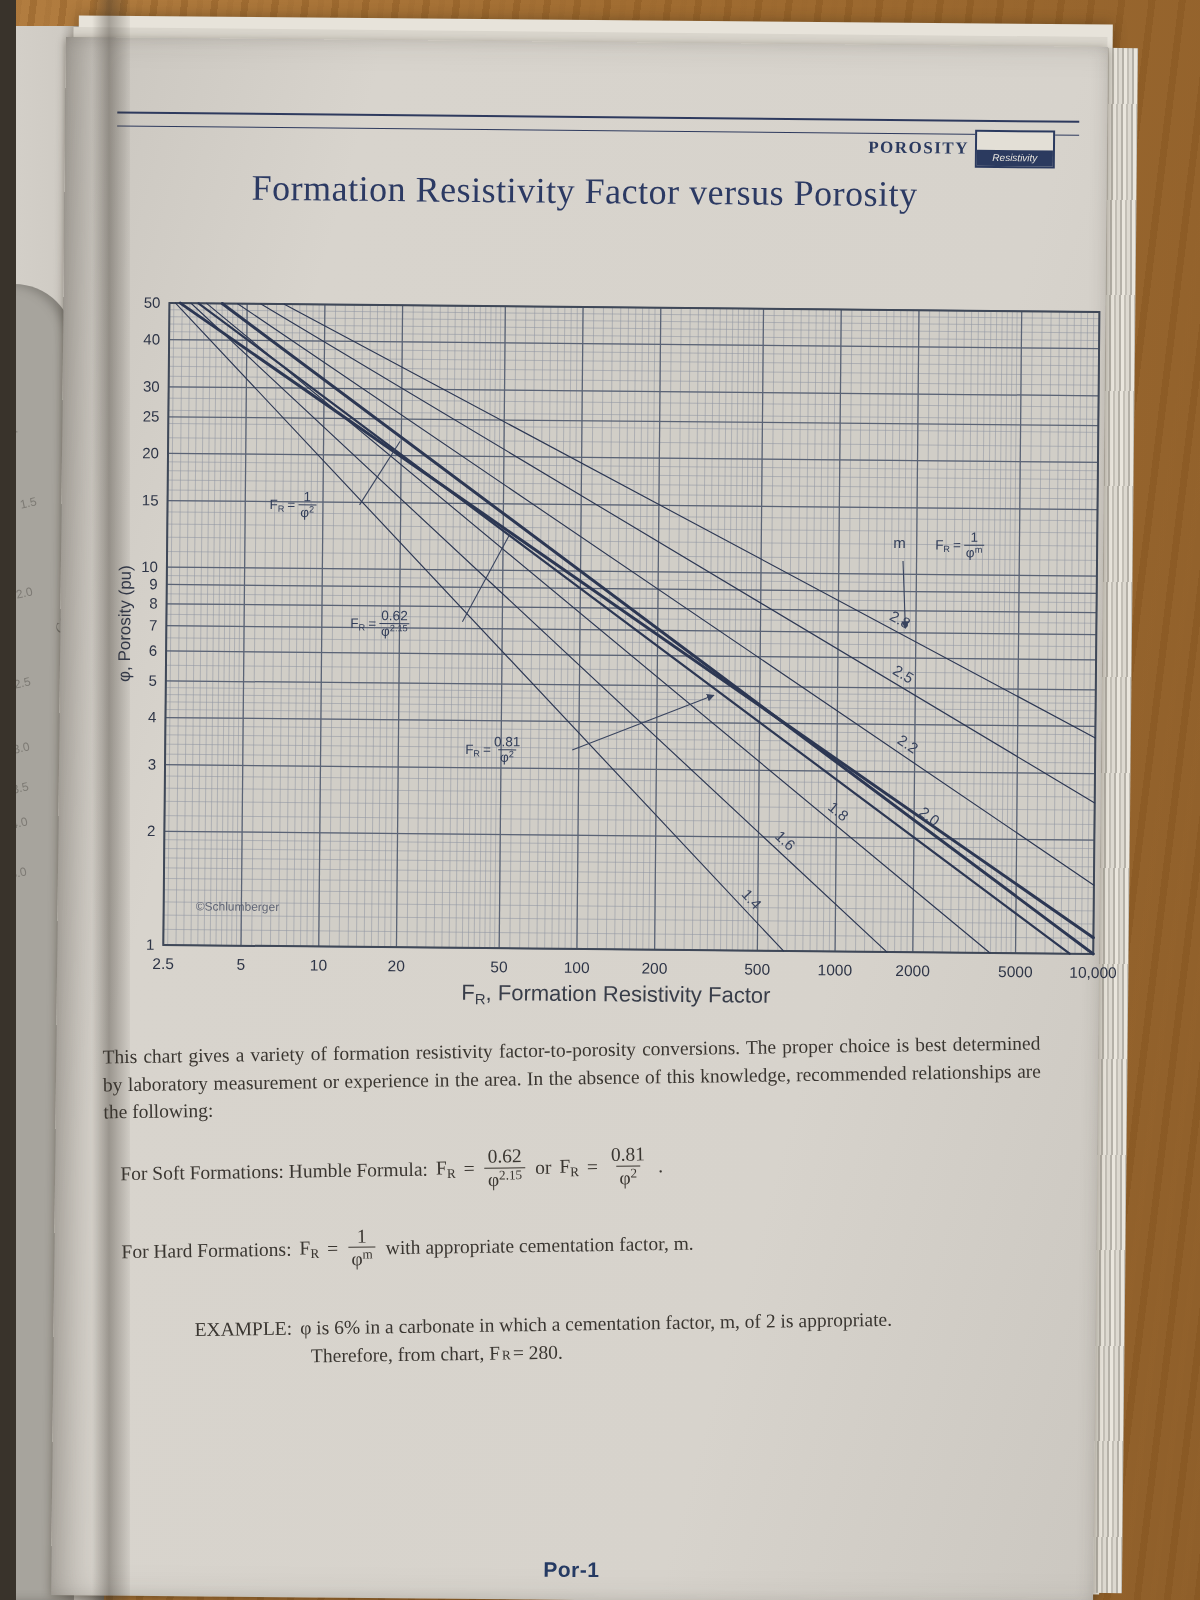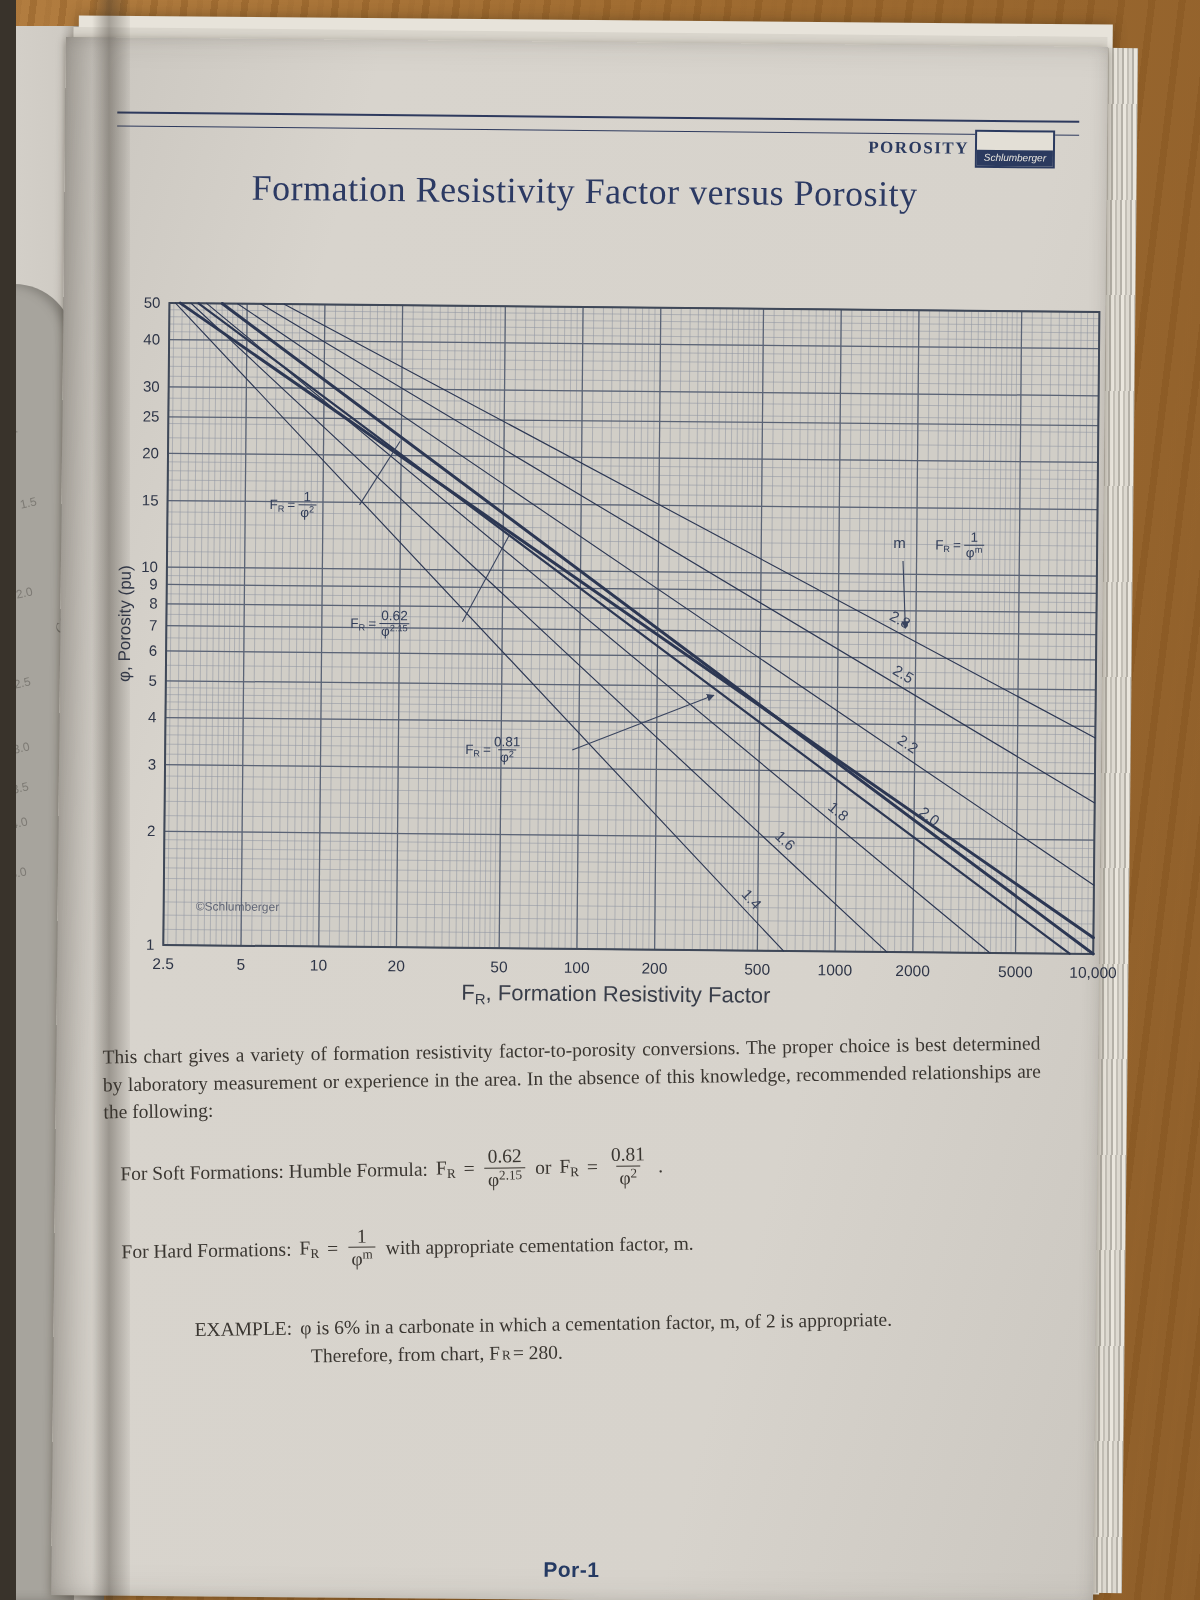--- a/index.html
+++ b/index.html
@@ -80,21 +80,21 @@
 <div class="under-page-a"></div>
 <div class="under-page-b"></div>
 <div class="edge-strips"></div>
 <div class="spine-shadow"></div>
 
 <div class="page">
   <div class="rule rule1"></div>
   <div class="rule rule2"></div>
   <div class="porosity-label">POROSITY</div>
   <div class="slb-logo">
-    <div class="bar">Schlumberger</div>
+    <div class="bar">Resistivity</div>
   </div>
   <div class="page-title">Formation Resistivity Factor versus Porosity</div>
 
   <div class="chart-wrap">
     <svg id="chart-svg" width="1010" height="770">
       <defs>
         <marker id="arr" viewBox="0 0 8 8" refX="7" refY="4" markerWidth="7" markerHeight="7" orient="auto">
           <path d="M0,0 L8,4 L0,8 z" fill="#39445f"></path>
         </marker>
       </defs>

